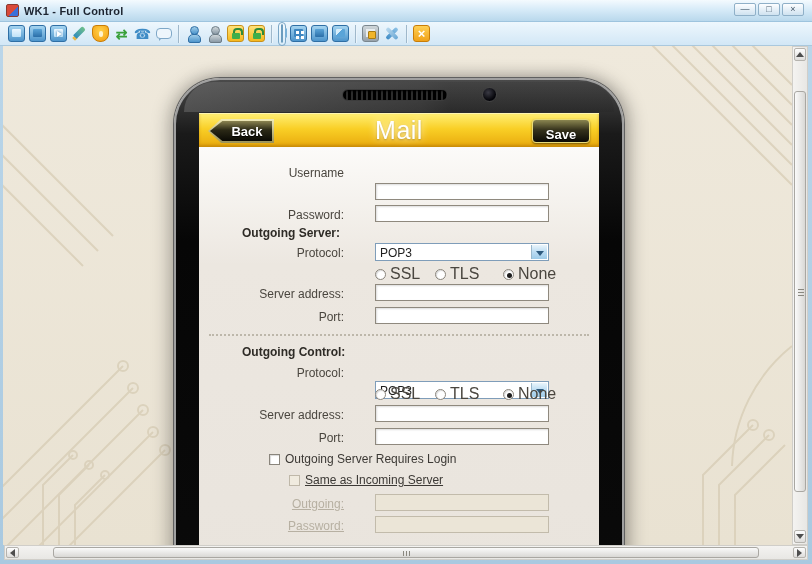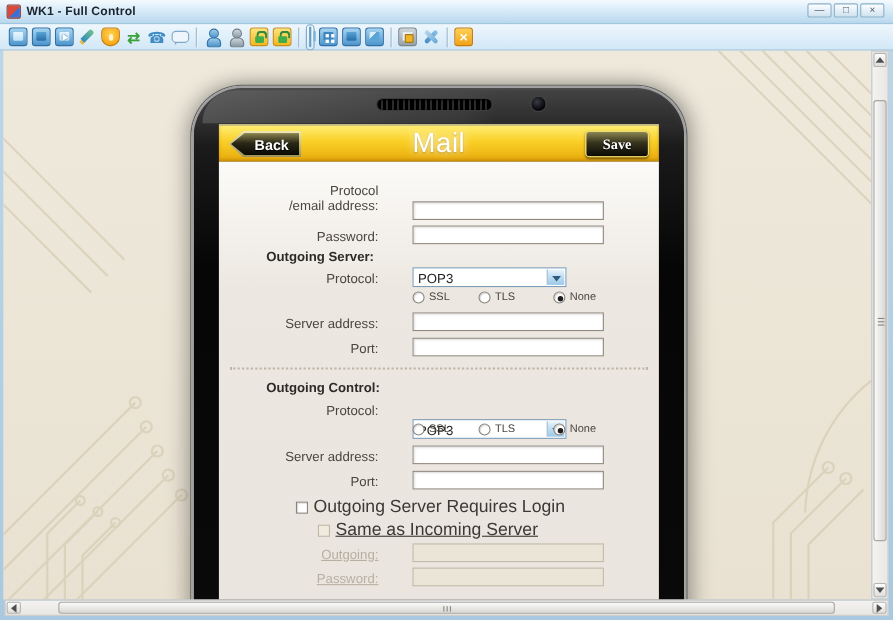--- a/index.html
+++ b/index.html
@@ -111,54 +111,54 @@
     clip-path:polygon(0 50%,20% 0,100% 0,100% 100%,20% 100%);
     background:linear-gradient(#efe9b8,#9a9258); display:flex; align-items:center; justify-content:center; }
   .btn-back .inner { position:absolute; inset:2px;
     clip-path:polygon(0 50%,20% 0,100% 0,100% 100%,20% 100%);
     background:linear-gradient(#8a8350,#2b2916 45%,#0a0a05); }
   .btn-back .t { position:relative; z-index:1; padding-left:12px; }
   .btn-save { position:absolute; right:9px; top:5px; width:58px; height:24px; cursor:default;
     border:1px solid #e9dc7a; border-radius:4px;
     background:linear-gradient(#8a8550,#35321c 45%,#0c0b06);
     box-shadow:0 1px 2px rgba(0,0,0,.5);
-    display:flex; align-items:center; justify-content:center;font-family:Liberation Serif, serif; }
+    display:flex; align-items:flex-end; justify-content:center; }
   .ph-btn-text { font-size:13px; font-weight:bold; color:#ffffff; text-shadow:0 1px 1px #000; }
 
   .ph-screen { position:absolute; left:23px; right:23px; top:67px; bottom:0;
     background:linear-gradient(#fcfbf9,#ece7e0 25%,#e9e4dd); }
 
   
   .scr-lbl { position:absolute; left:0; width:145px; text-align:right;
     font-size:12px; color:#4a463f; }
   .scr-lbl.dis, .dis { color:#b7b0a2;text-decoration:underline; }
   .sec-h { position:absolute; left:43px; font-size:12px; font-weight:bold; color:#2e2b26; }
-  .scr-ctl { position:absolute; left:176px; width:140px; }
+  .scr-ctl { position:absolute; left:176px; width:174px; }
   .tin { width:174px; height:17px; border:1px solid #8f897e; background:#ffffff;
     box-shadow:inset 1px 1px 2px rgba(0,0,0,.14); font-size:12px; padding:1px 3px;
     font-family:"Liberation Sans",sans-serif; }
   .tin:disabled { background:#ebe5d7; border-color:#c2bbab; box-shadow:none; }
   .combo { position:relative; height:18px; border:1px solid #7f9db9; background:#ffffff; cursor:default; }
   .combo .val { position:absolute; left:4px; top:2px; font-size:12px; color:#1e1e1e; }
   .combo .cbtn { position:absolute; right:1px; top:1px; bottom:1px; width:16px;
     background:linear-gradient(#e9f5fc,#bcdcf2 50%,#9ccae8); border-left:1px solid #9ab8cc; }
   .combo .cbtn::after { content:""; position:absolute; left:4px; top:6px;
     border-left:4px solid transparent; border-right:4px solid transparent; border-top:5px solid #2d5a7e; }
   .radio-item { position:absolute; display:flex; align-items:center; gap:4px; cursor:default; }
   .rb { width:11px; height:11px; border-radius:50%; border:1px solid #8a857c; background:#fff;
     box-shadow:inset 1px 1px 1px rgba(0,0,0,.15); position:relative; flex:none; }
   .rb.on::after { content:""; position:absolute; left:3px; top:3px; width:5px; height:5px;
     border-radius:50%; background:#1e1e1e; }
-  .rlbl { font-size:10px; color:#4a463f; }
+  .rlbl { font-size:16px; color:#4a463f; }
   .dots-sep { position:absolute; left:10px; right:10px; border-top:2px dotted #bdb7aa; }
   .chk-row { position:absolute; display:flex; align-items:center; gap:5px; cursor:default; }
   .cb { width:11px; height:11px; border:1px solid #8a857c; background:#fff;
     box-shadow:inset 1px 1px 1px rgba(0,0,0,.15); flex:none; }
   .cb.dis { border-color:#bfb8a9; background:#f0ebdf; box-shadow:none; }
-  .chk-lbl { font-size:16px; color:#3c3935; }
+  .chk-lbl { font-size:12px; color:#3c3935; }
 
   
   .vscroll { position:absolute; top:46px; right:4px; width:16px; bottom:19px;
     background:linear-gradient(90deg,#f4f3f1,#e8e7e4); border:1px solid #d0cec9; }
   .hscroll { position:absolute; left:4px; right:4px; bottom:4px; height:15px;
     background:linear-gradient(#f4f3f1,#e8e7e4); border:1px solid #d0cec9; }
   .sb-btn { position:absolute; background:linear-gradient(#fdfdfd,#dedddb); border:1px solid #b5b3ae;
     border-radius:2px; display:flex; align-items:center; justify-content:center; }
   .vscroll .sb-btn { left:1px; width:12px; height:13px; }
   .hscroll .sb-btn { top:1px; width:13px; height:11px; }
@@ -257,22 +257,21 @@
         </div>
         <span class="ph-title">Mail</span>
         <div class="btn-save">
           <span class="ph-btn-text">Save</span>
         </div>
       </div>
 
       <div class="ph-screen">
 
         <div class="scr-lbl" style="top:19px">
-          <div>Protocol</div>
-          <div>/email address:</div>
+          <div>Username</div>
         </div>
         <input class="tin scr-ctl" style="top: 36px;" value="">
 
         <div class="scr-lbl" style="top:61px">Password:</div>
         <input class="tin scr-ctl" style="top: 58px;" value="">
 
         <div class="sec-h" style="top:79px">Outgoing Server:</div>
 
         <div class="scr-lbl" style="top:99px">Protocol:</div>
         <div class="combo scr-ctl" style="top:96px">

